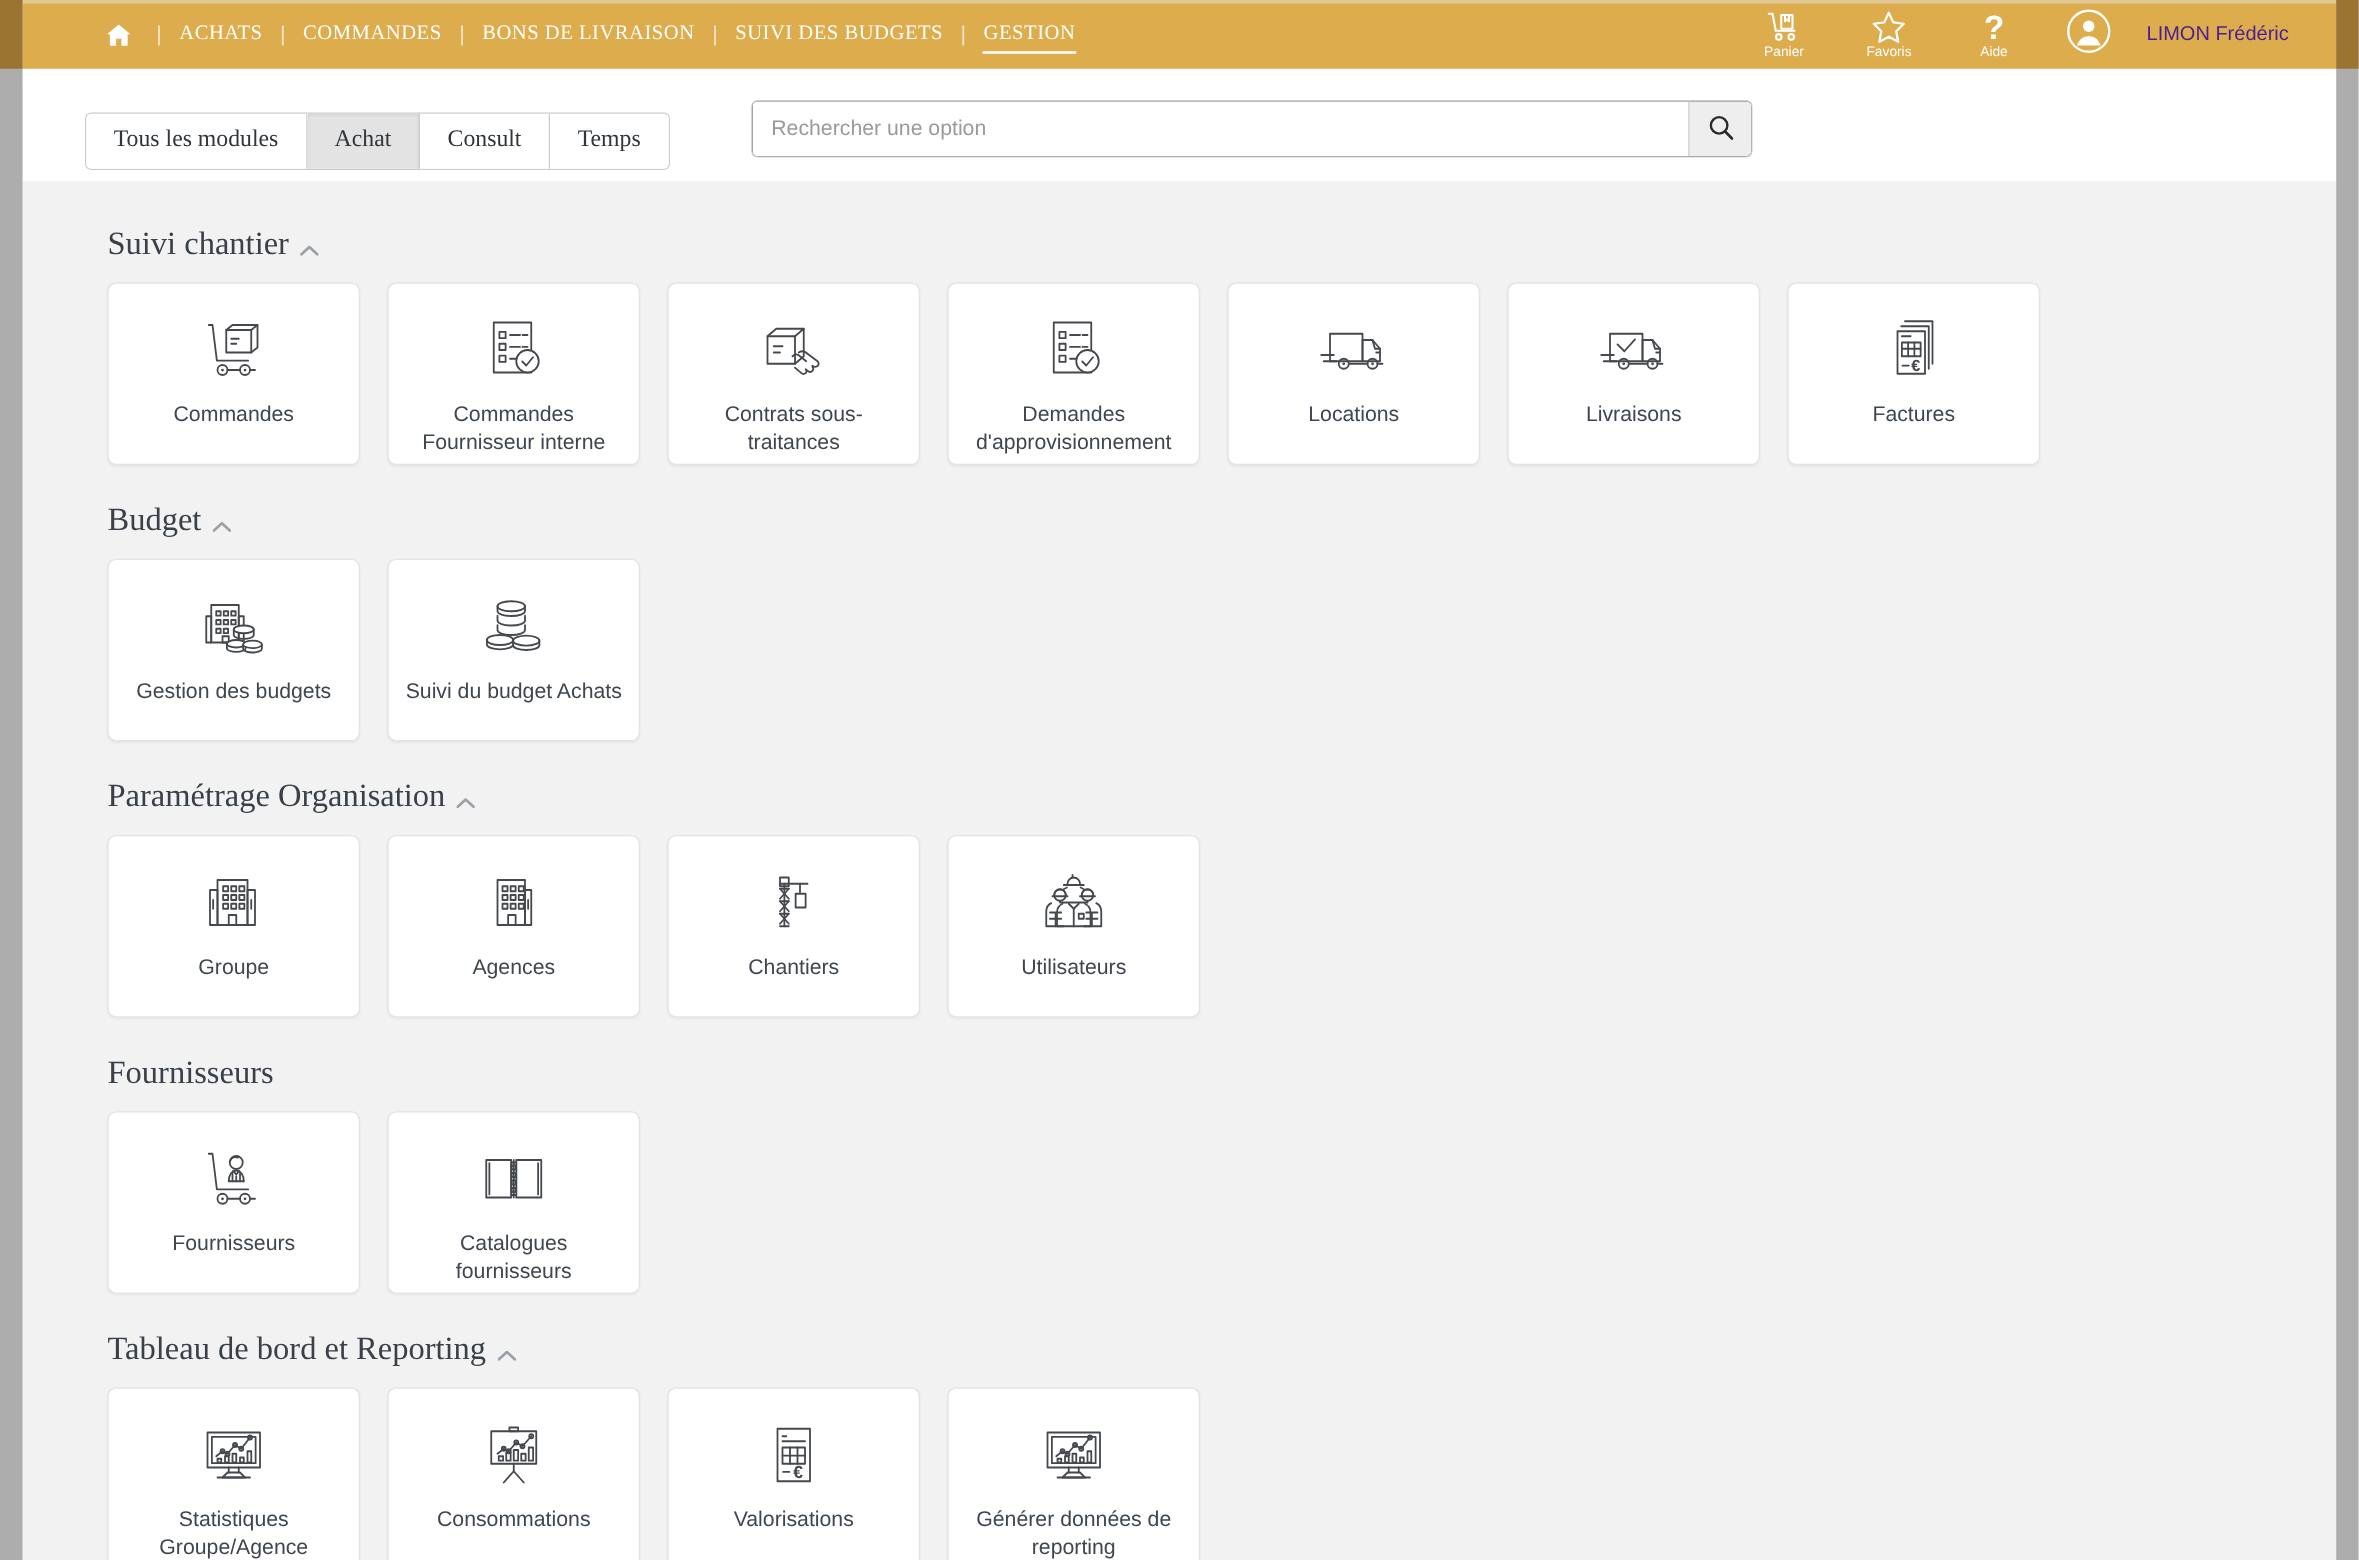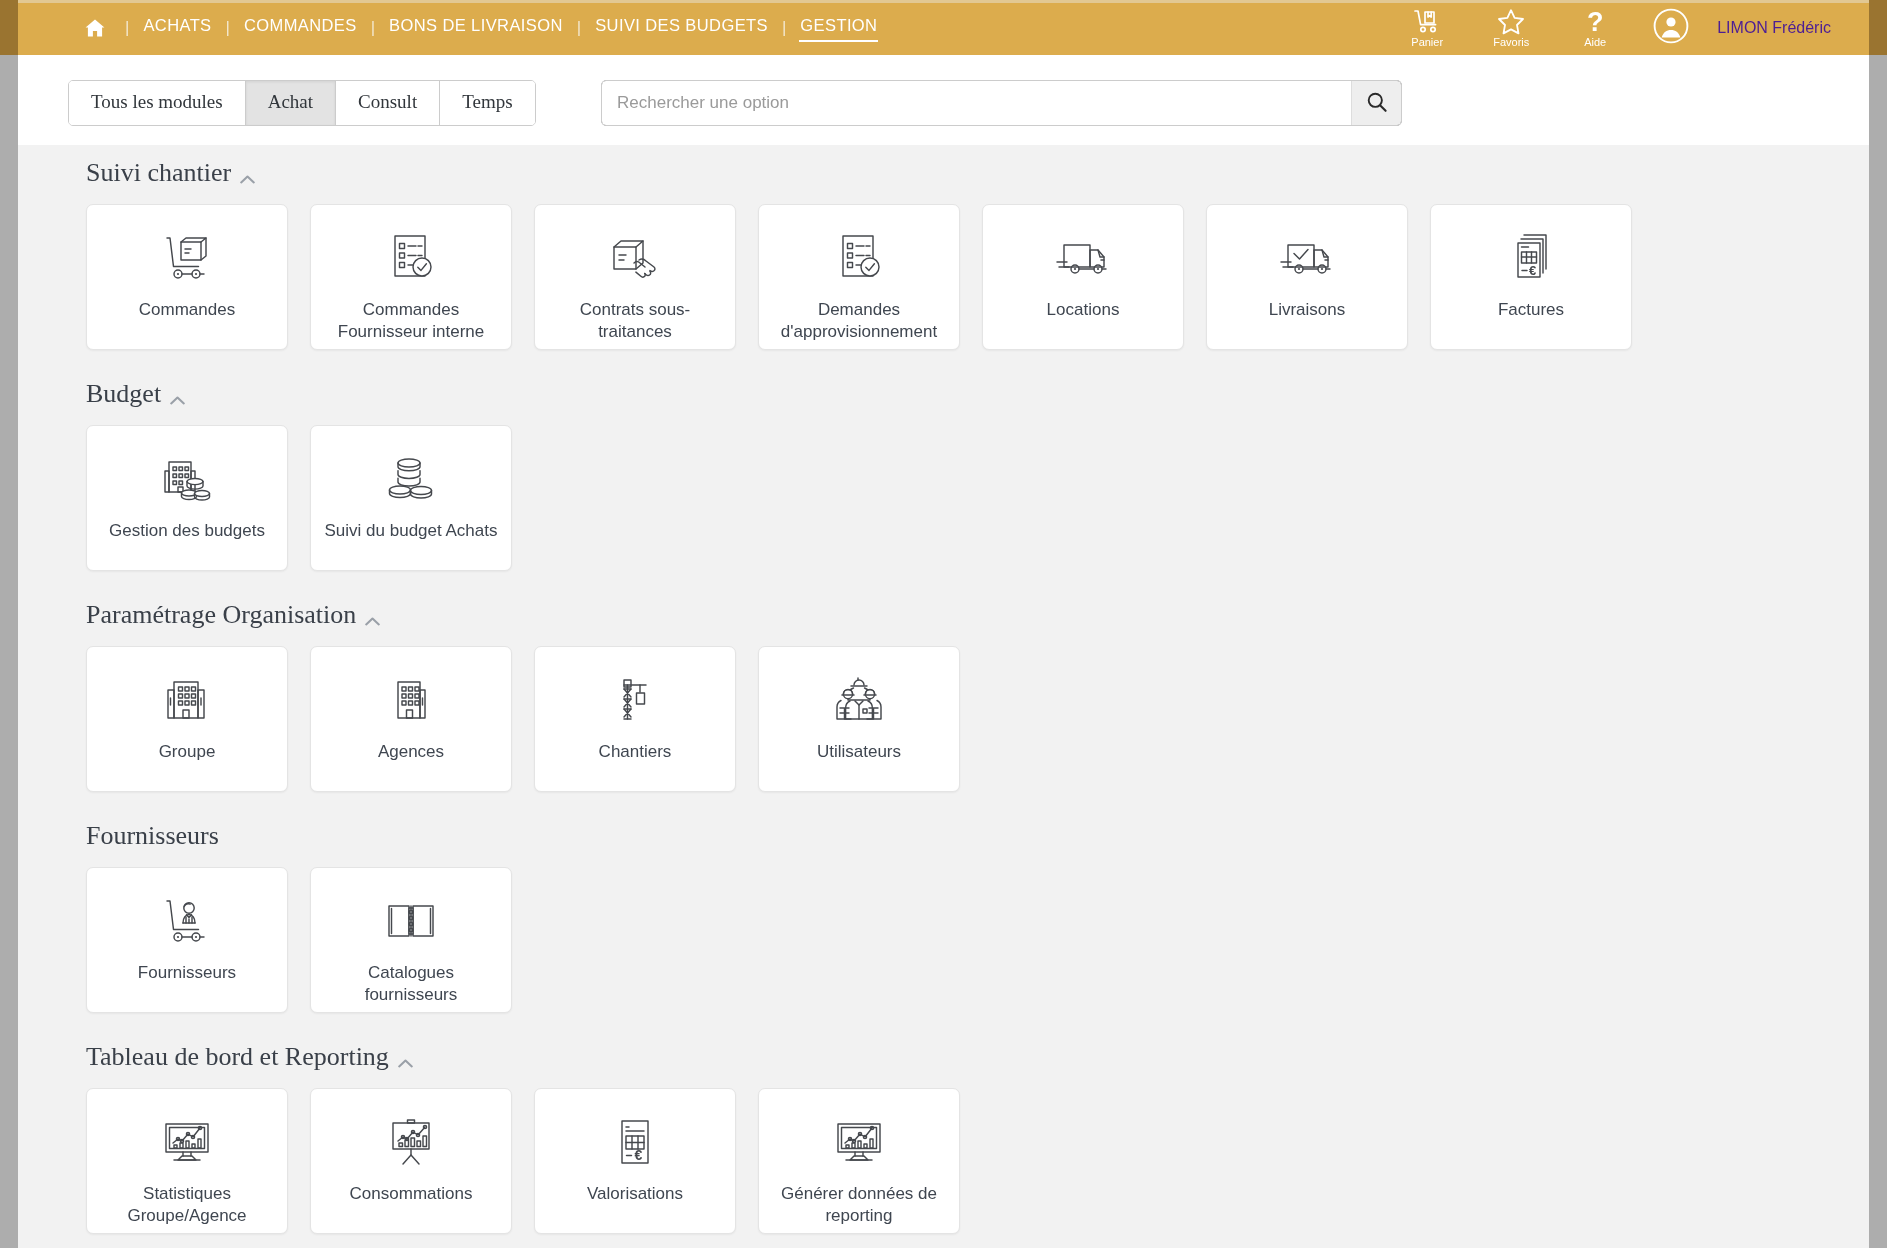--- a/index.html
+++ b/index.html
@@ -82,21 +82,21 @@
     font-size: 17px;
     padding: 0 13px;
     font-family: "Liberation Sans", sans-serif;
     opacity: .85;
     user-select: none;
   }
   .nav-link {
     color: #ffffff;
     font-size: 16.5px;
     letter-spacing: .4px;
-    font-family: Liberation Sans, sans-serif;
+    font-family: Liberation Serif, serif;
     cursor: pointer;
     white-space: nowrap;
     padding: 3px 1px 5px;
     border-bottom: 2px solid transparent;
   }
   .nav-link.active { border-bottom-color: #ffffff; }
 
   
   #header-right {
     position: absolute;
@@ -157,21 +157,21 @@
     top: 55px; left: 18px;
     width: 1851px;
     height: 90px;
     background: #ffffff;
     z-index: 9;
   }
 
   #tabs {
     position: absolute;
     left: 50px;
-    top: 25px;
+    top: 35px;
     display: flex;
     border: 1px solid #ccc;
     border-radius: 5px;
     overflow: hidden;
     background: #fff;
     text-align: center;
   }
   .tab {
     padding: 10px 22px 12px;
     font-size: 19px;
@@ -284,21 +284,21 @@
   .card-label {
     margin-top: 12px;
     font-size: 17px;
     line-height: 22px;
     color: #3f4650;
     text-align: center;
     padding: 0 10px;
     font-family: "Liberation Sans", sans-serif;
   }
 
-  .sec-gap-1 { margin-top: 6px; }
+  .sec-gap-1 { margin-top: 28px; }
   .sec-gap-2 { margin-top: 22px; }
 
   .ico { stroke: #45484d; stroke-width: 1.45; fill: none;
          stroke-linecap: round; stroke-linejoin: round; }
   .ico-f { fill: #45484d; stroke: none; }
 </style>
 </head>
 <body>
 
 <div id="viewport">

